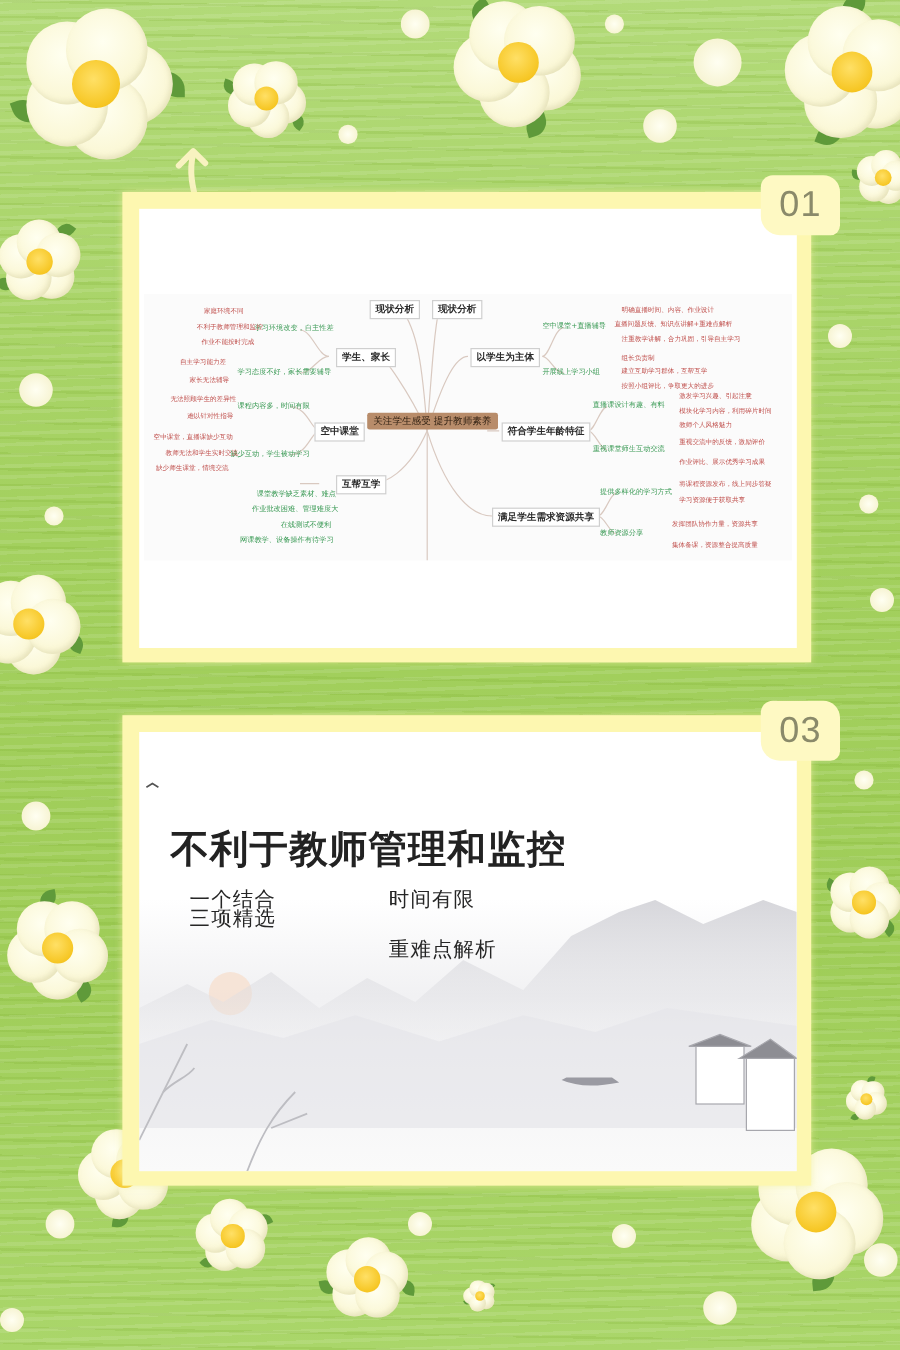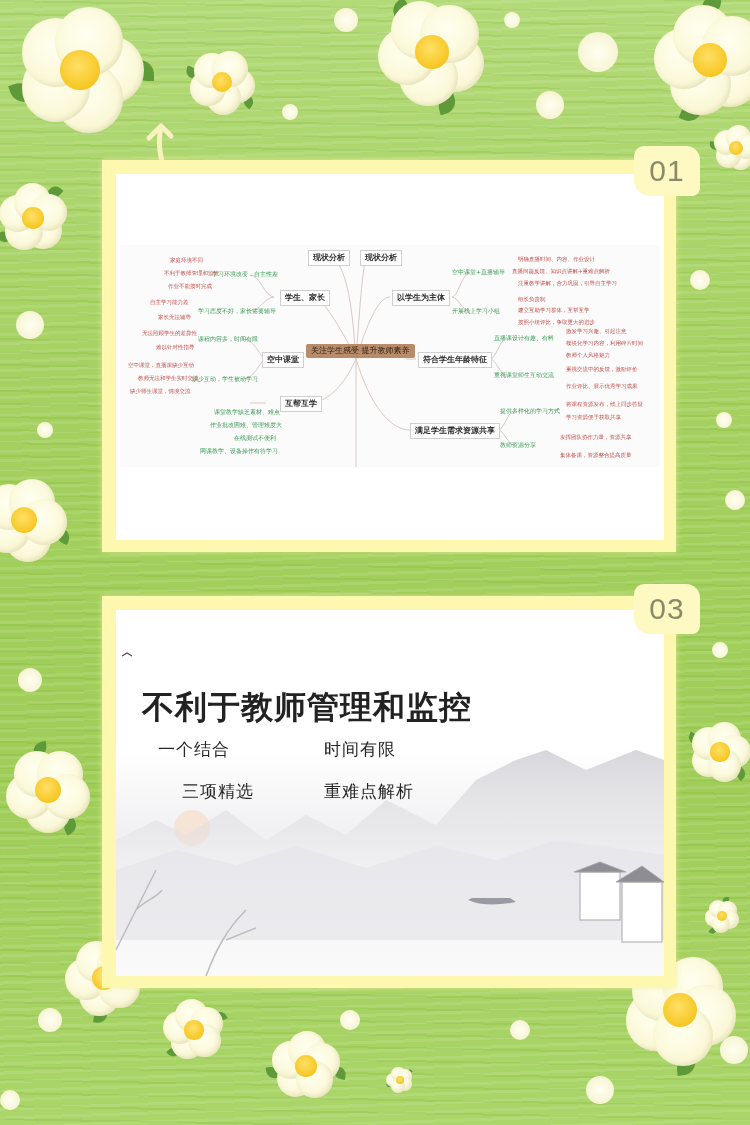--- a/index.html
+++ b/index.html
@@ -387,14 +387,14 @@
     </g>
 
     <path d="M6 46 L 11 43 L 16 46" stroke="#555" stroke-width="1.4" fill="none"></path>
   </svg>
 </div>
 <div class="card-num" style="left:634px; top:584px;">03</div>
 
 <div class="title2">不利于教师管理和监控</div>
 <div class="sub2" style="left:158px; top:738px;">一个结合</div>
 <div class="sub2" style="left:324px; top:738px;">时间有限</div>
-<div class="sub2" style="left:158px; top:780px;margin-left:24px;">三项精选</div>
+<div class="sub2" style="left:158px; top:754px;">三项精选</div>
 <div class="sub2" style="left:324px; top:780px;">重难点解析</div>
 
 </body></html>

